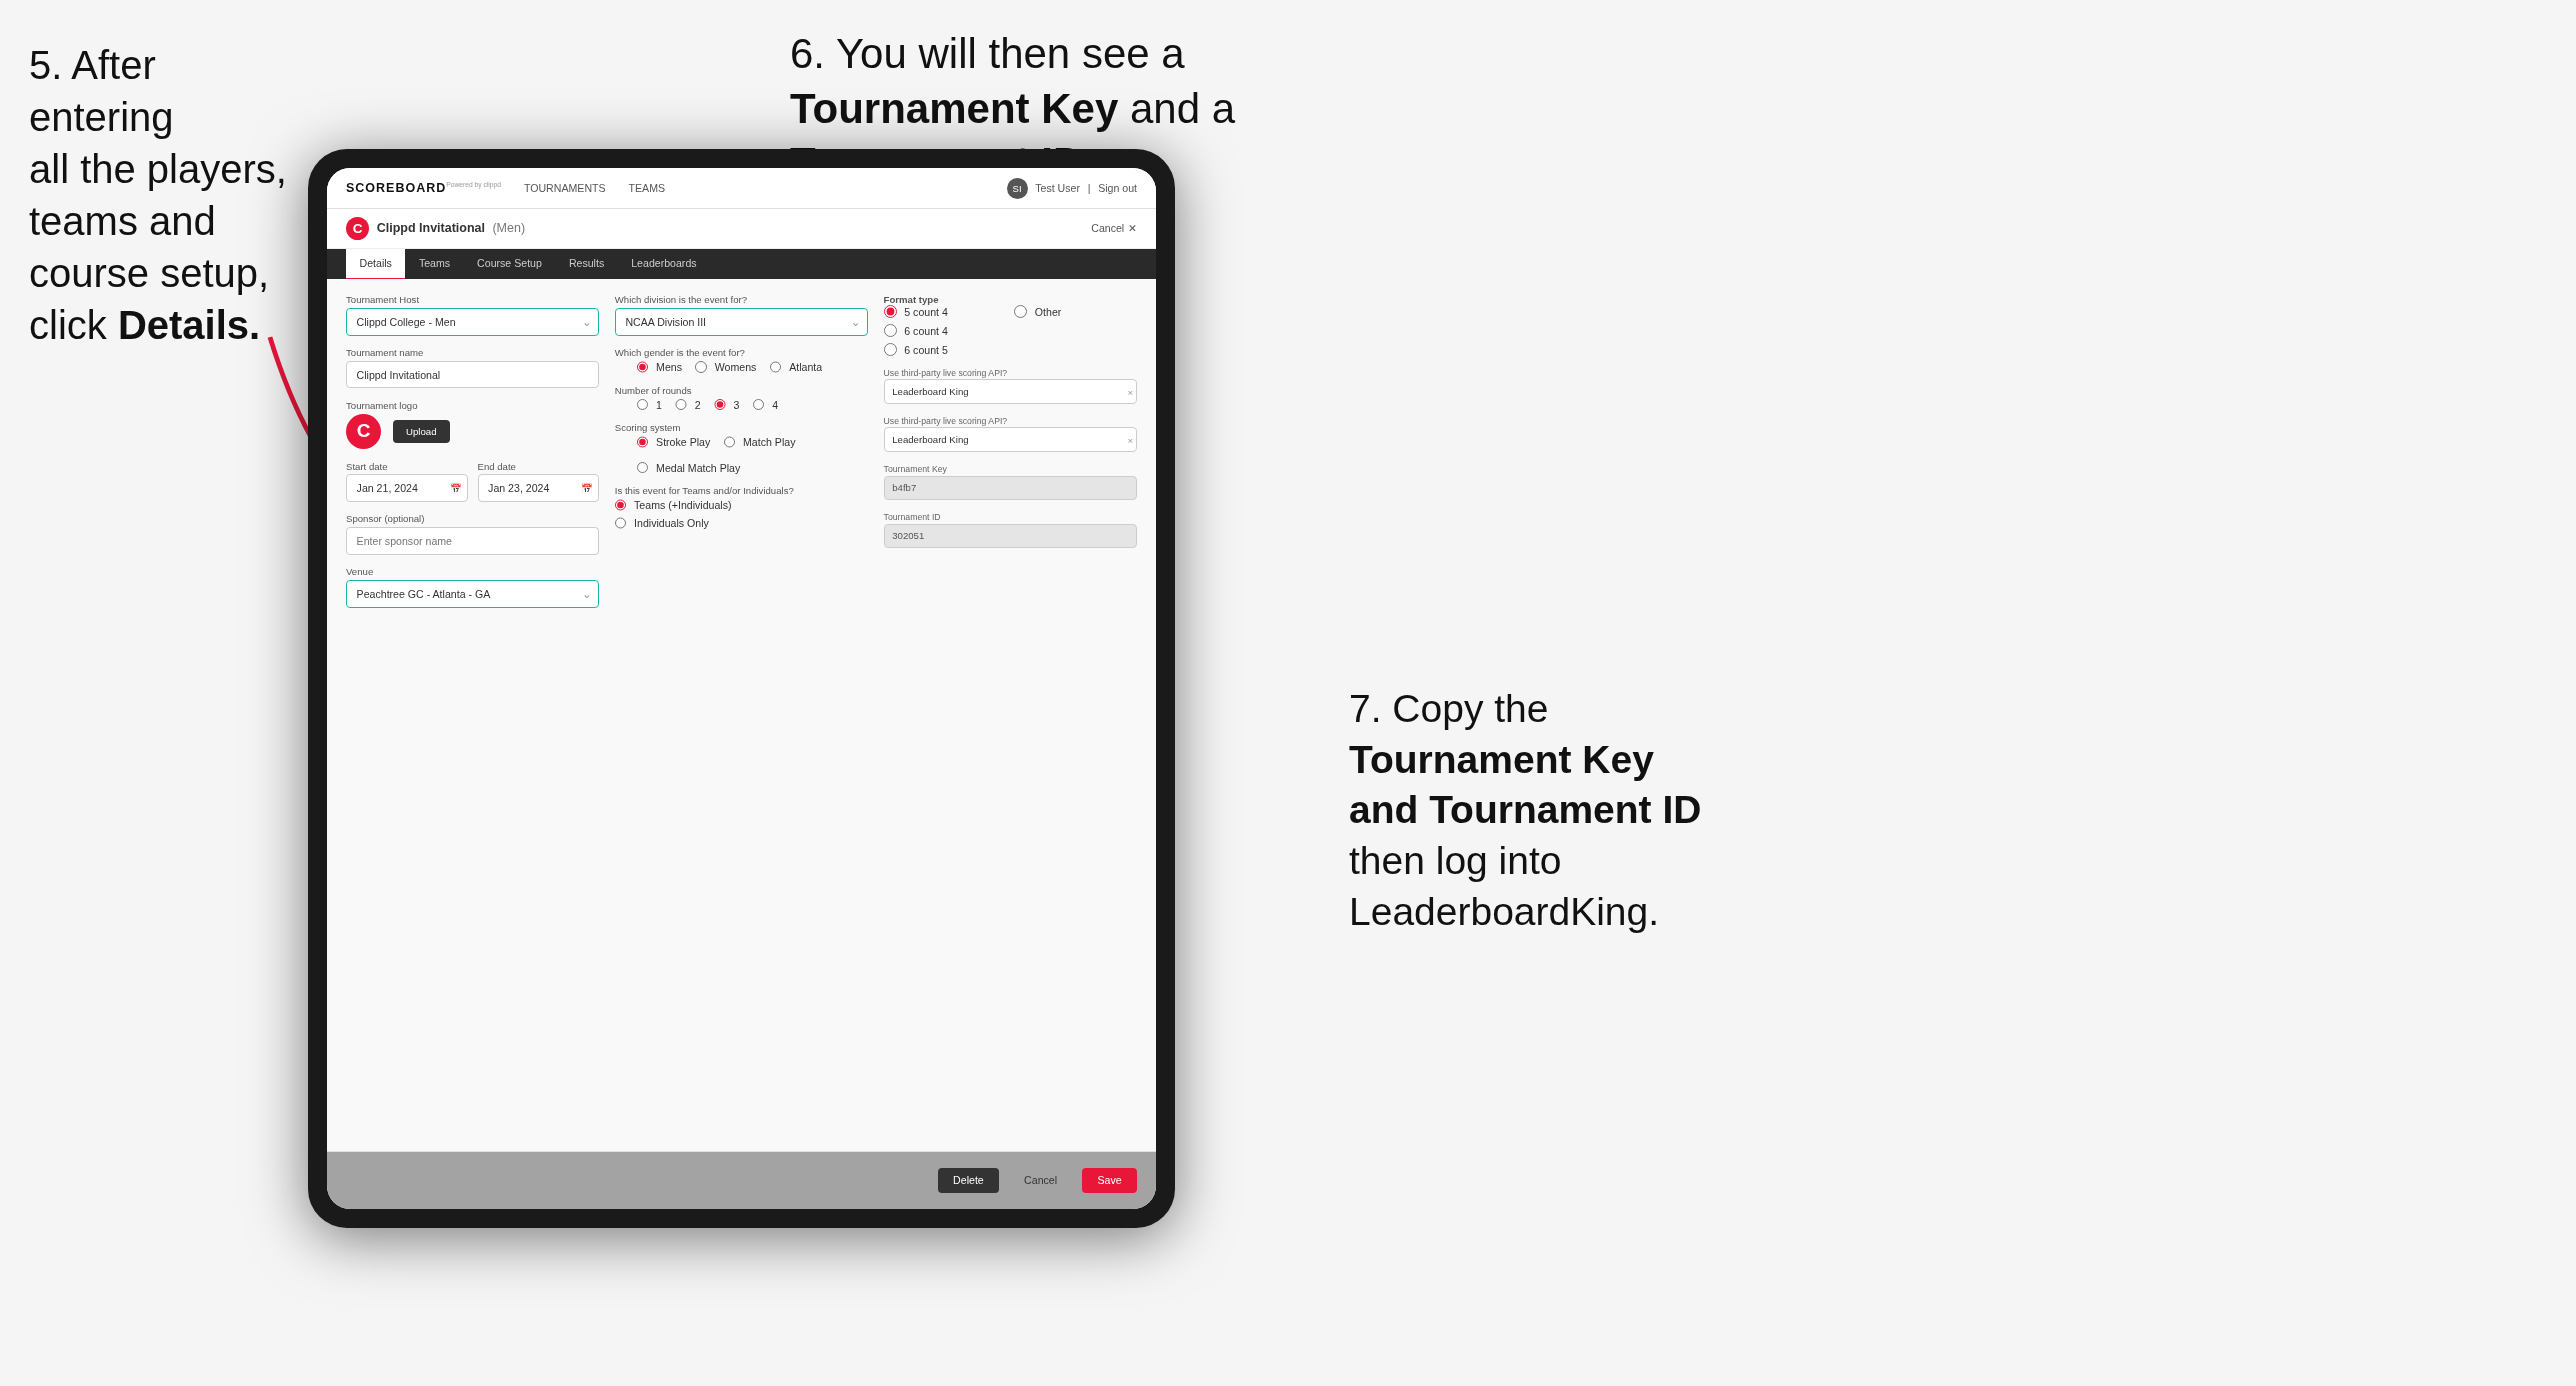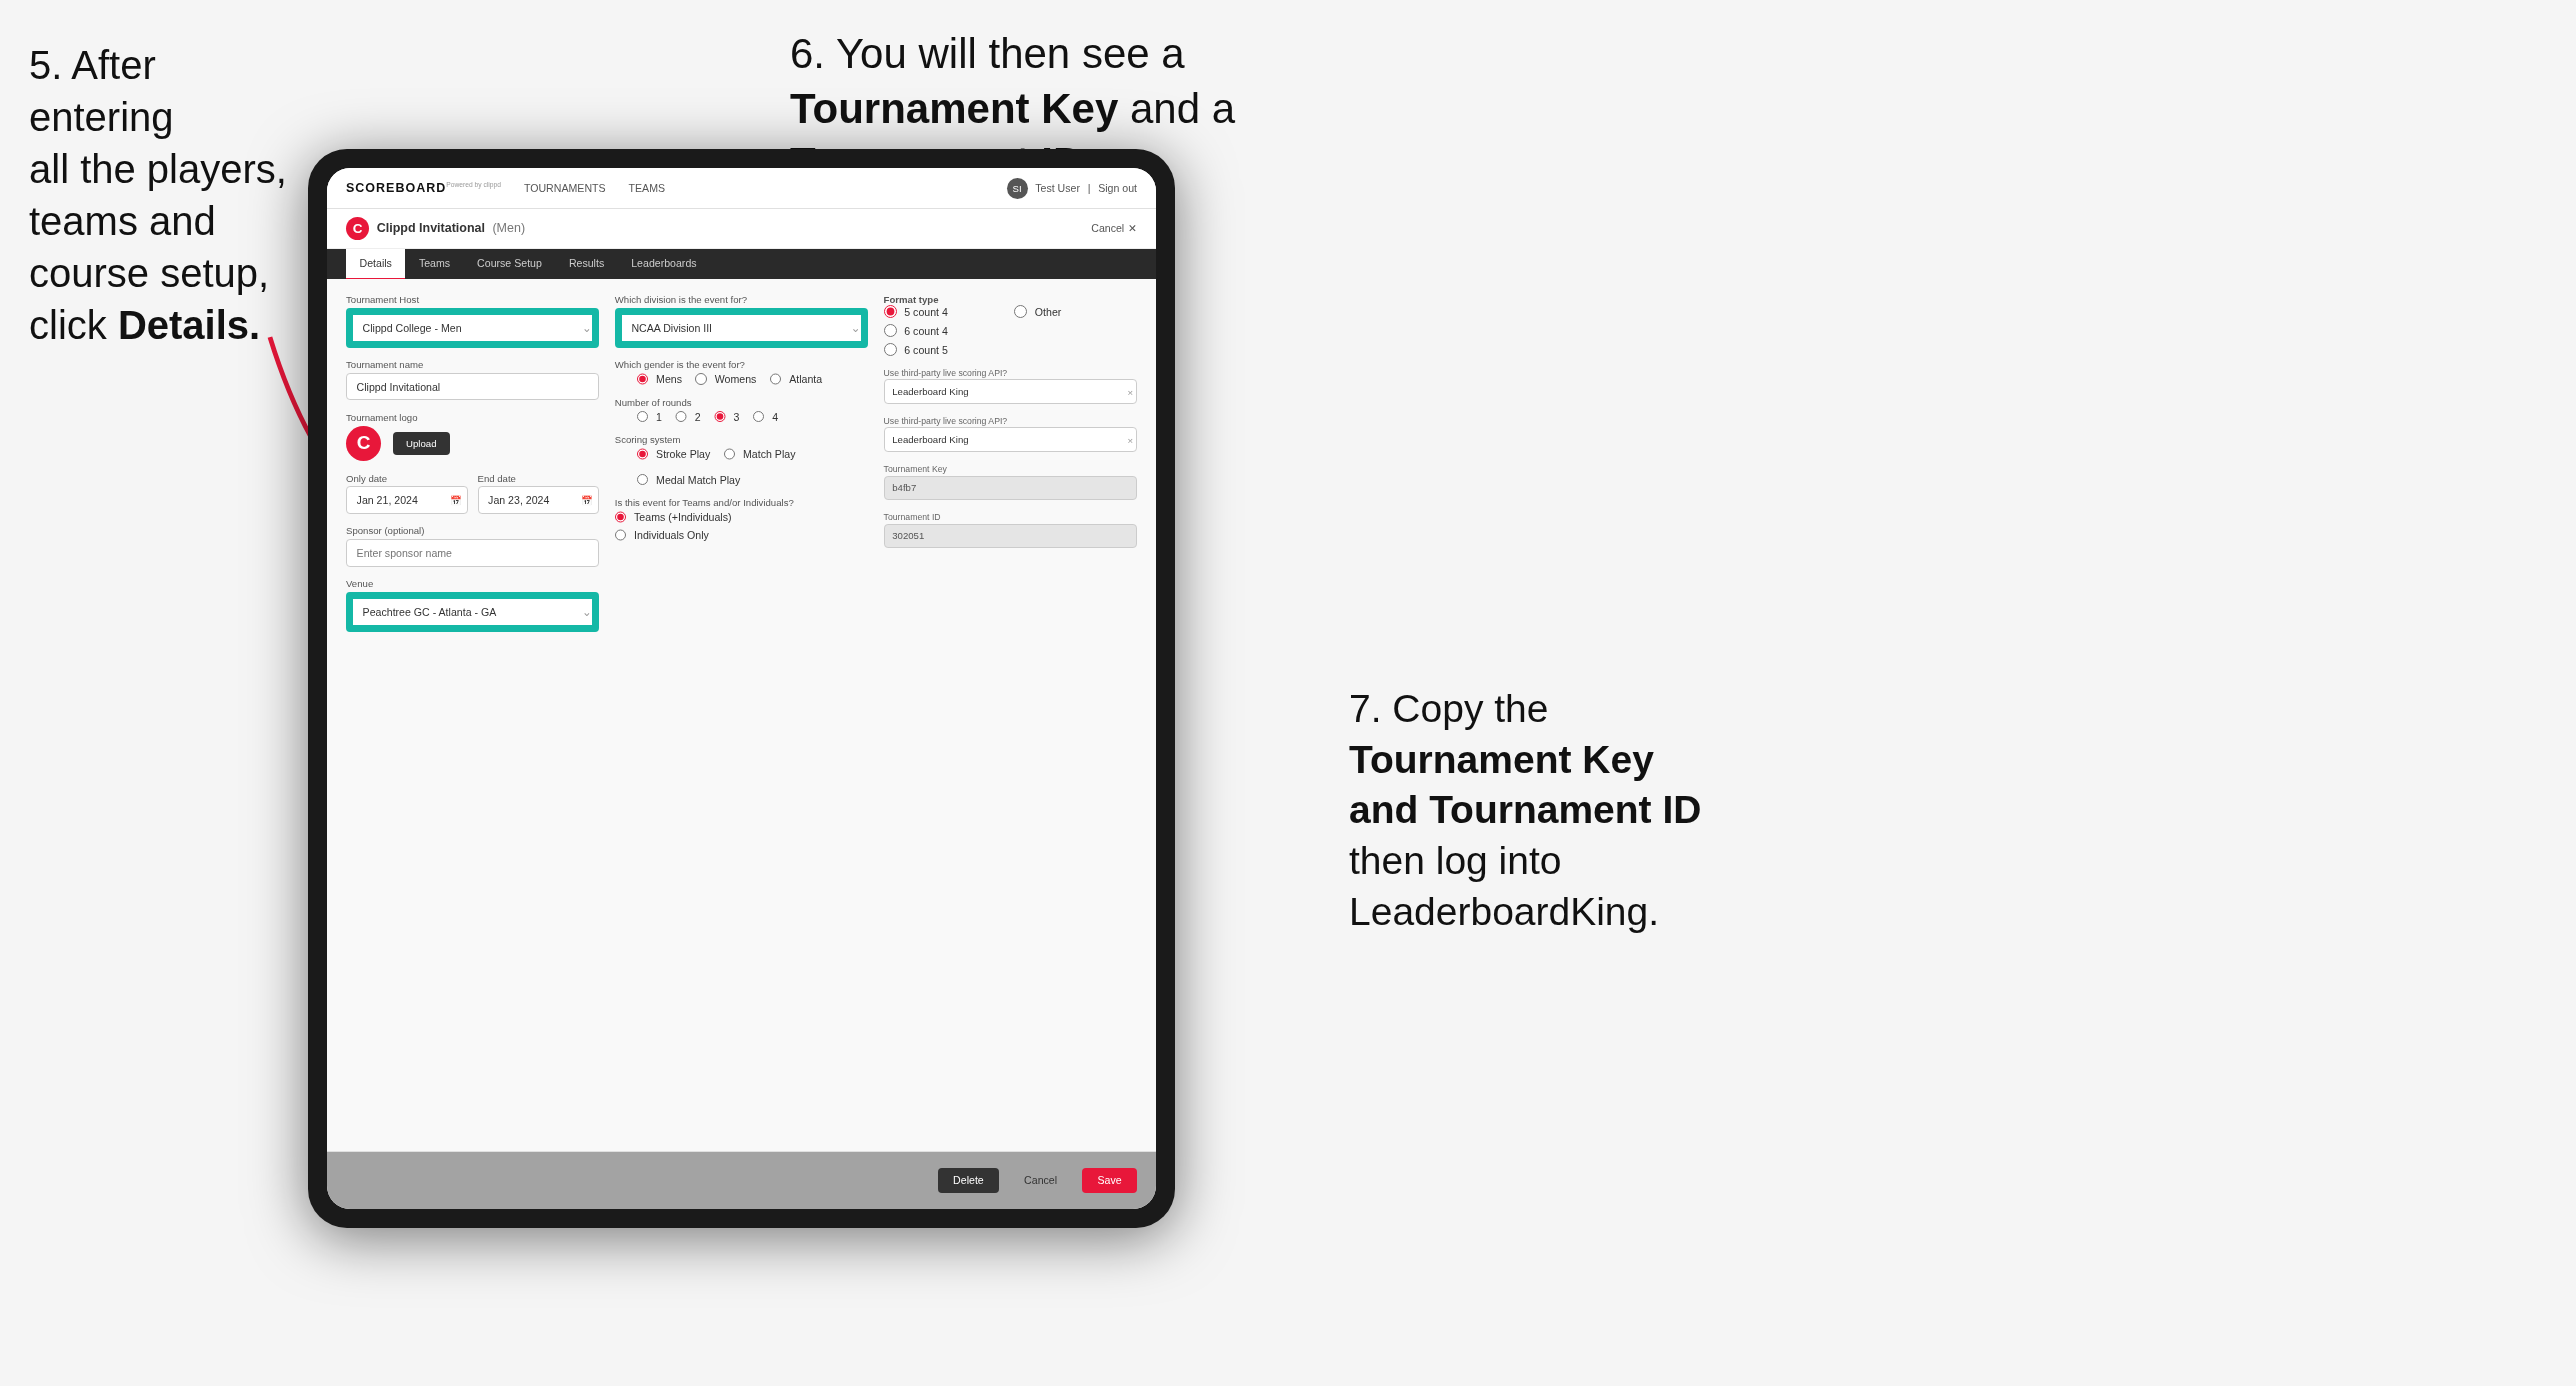--- a/index.html
+++ b/index.html
@@ -224,21 +224,21 @@
       border: 1px solid #ccc;
       border-radius: 3.9px;
       font-size: 10.6px;
       color: #333;
       background: #fff;
     }
 
     .select-input {
       width: 100%;
       padding: 6.7px 9.6px;
-      border: 7px solid #14b8a6;
+      border: 1px solid #14b8a6;
       border-radius: 3.9px;
       font-size: 10.6px;
       color: #333;
       background: #fff;
       appearance: none;
       -webkit-appearance: none;
     }
 
     .select-wrapper {
       position: relative;
@@ -534,21 +534,21 @@
           <div>
             <div class="field-label">Tournament logo</div>
             <div class="logo-upload-area">
               <div class="logo-preview">C</div>
               <div class="upload-btn">Upload</div>
             </div>
           </div>
 
           <div class="date-row">
             <div>
-              <div class="field-label">Only date</div>
+              <div class="field-label">Start date</div>
               <div class="date-input-wrapper">
                 <input class="text-input" type="text" value="Jan 21, 2024" style="padding-right: 21px;">
               </div>
             </div>
             <div>
               <div class="field-label">End date</div>
               <div class="date-input-wrapper">
                 <input class="text-input" type="text" value="Jan 23, 2024" style="padding-right: 21px;">
               </div>
             </div>

